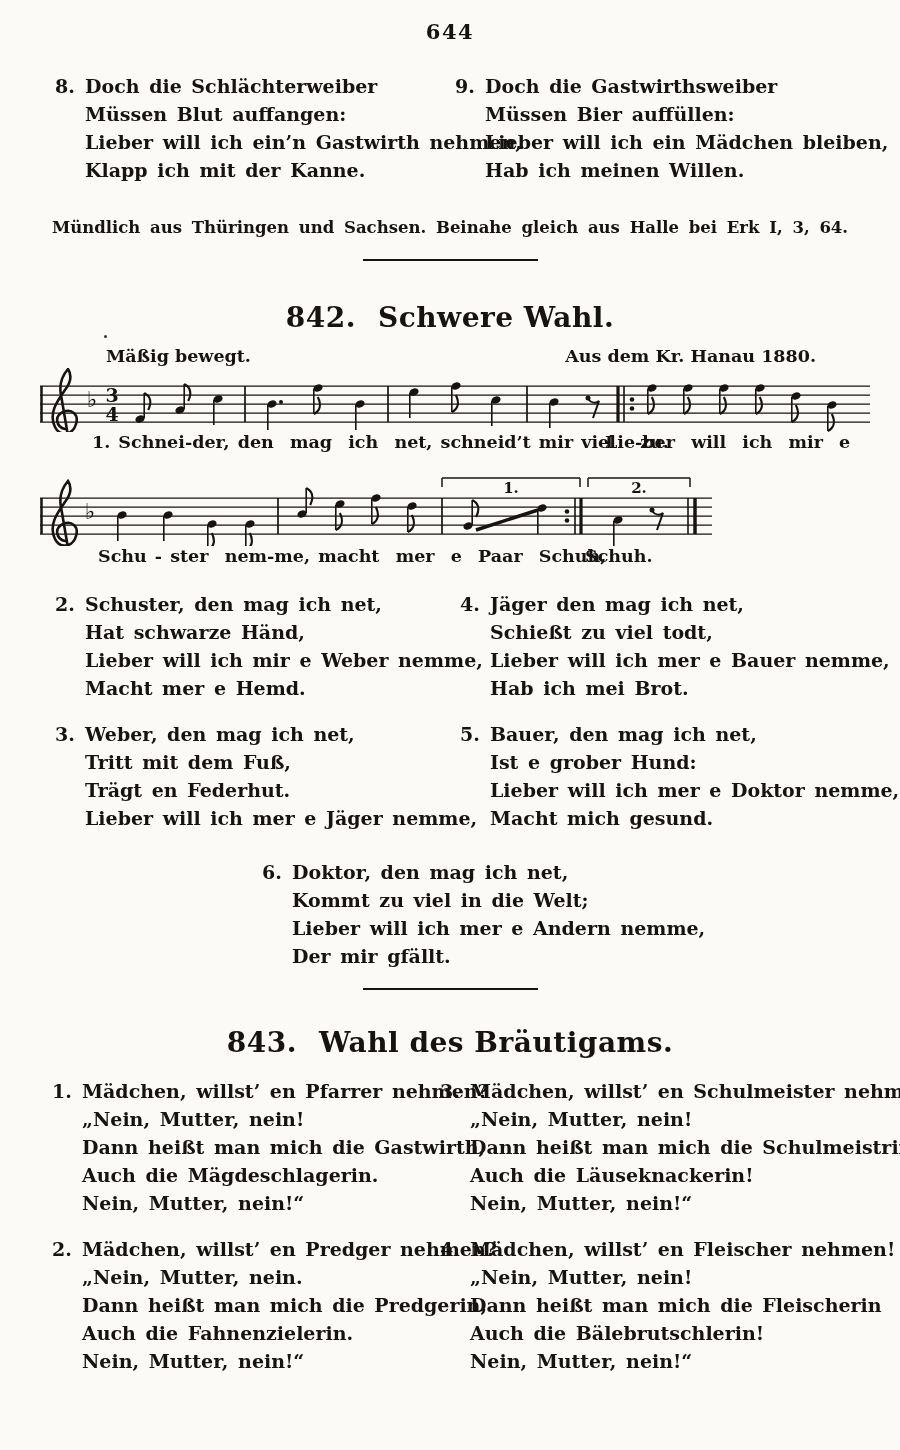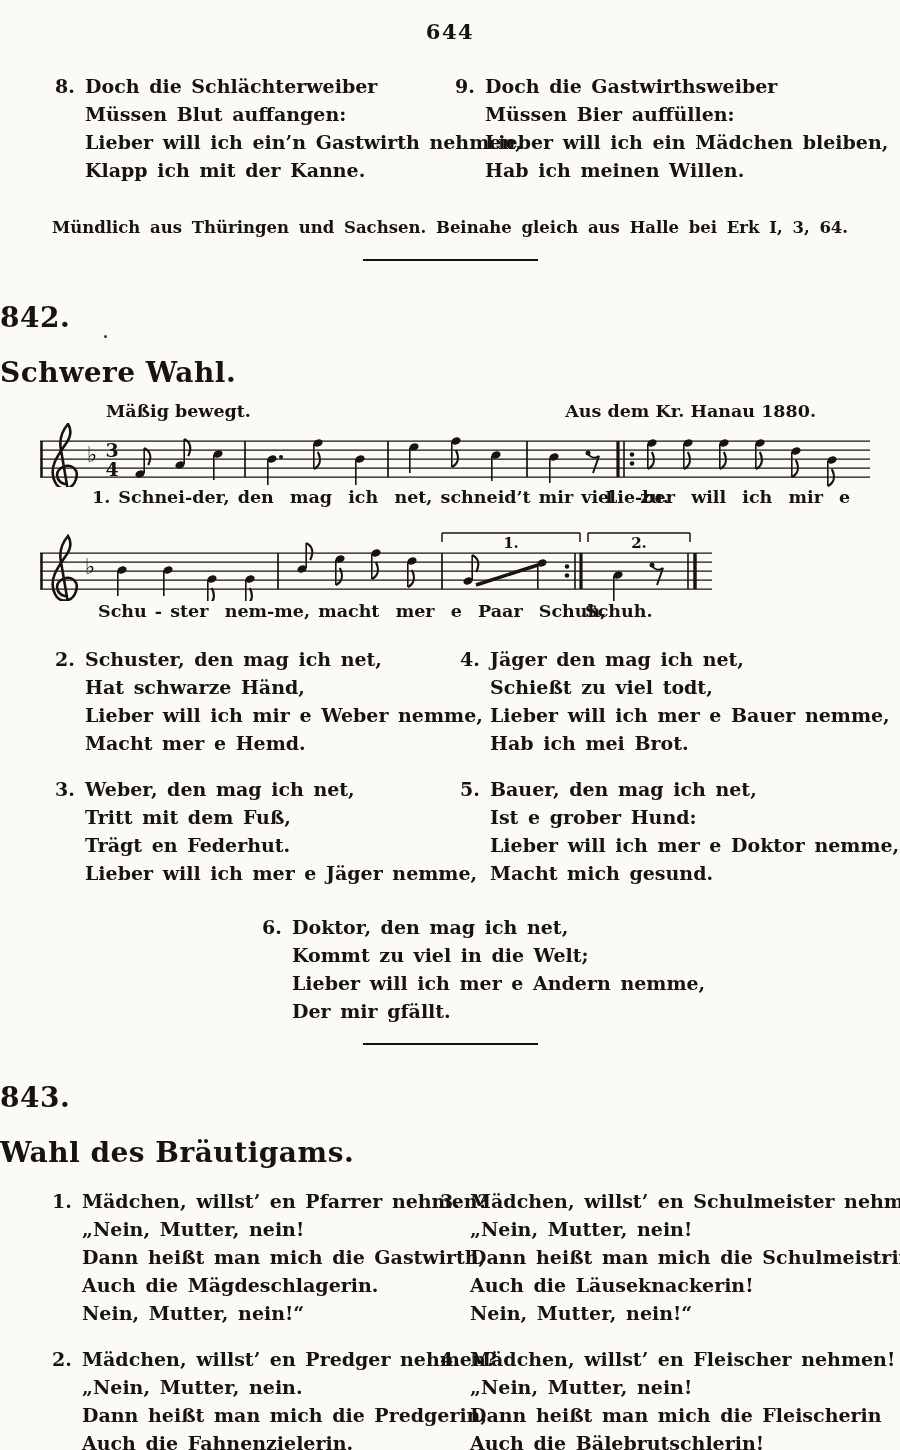--- a/index.html
+++ b/index.html
@@ -31,21 +31,21 @@
 
   .source-note{
     text-align:center;font-size:16.5px;margin-top:16px;word-spacing:4px;
   }
   .divider{width:175px;height:2px;background:#171310;margin:22px auto 0;}
   .divider2{margin-top:18px;}
   .speck{position:absolute;left:104px;top:335px;width:3px;height:3px;border-radius:50%;background:#3a342e;}
 
   .song-title{
     display:flex;justify-content:center;gap:22px;
-    font-size:28px;margin-top:40px;letter-spacing:0.5px;flex-direction:column;
+    font-size:28px;margin-top:40px;letter-spacing:0.5px;
   }
   .title-843{margin-top:36px;}
 
   .tempo-row{
     display:flex;justify-content:space-between;
     padding:0 84px 0 106px;font-size:17.5px;margin-top:12px;
   }
 
   .staff-block{position:relative;margin:2px 30px 0 40px;}
   .staff-block svg{display:block;}

